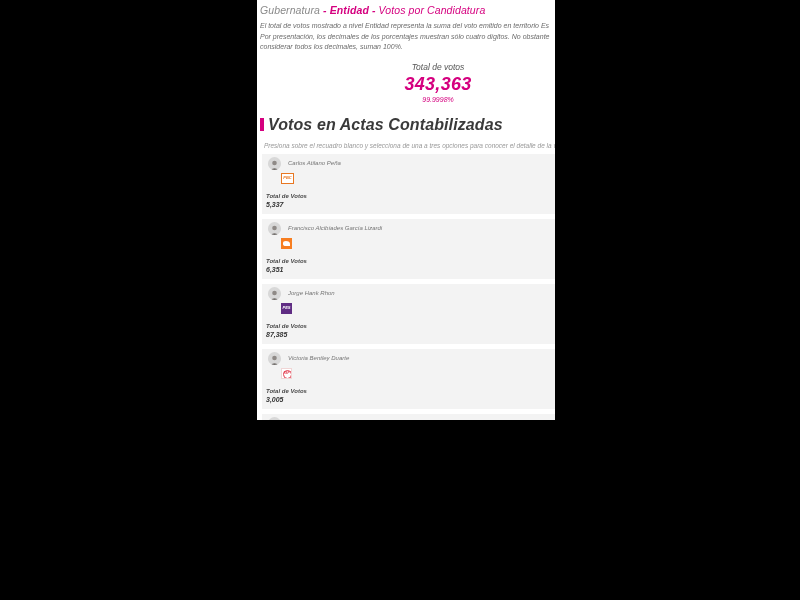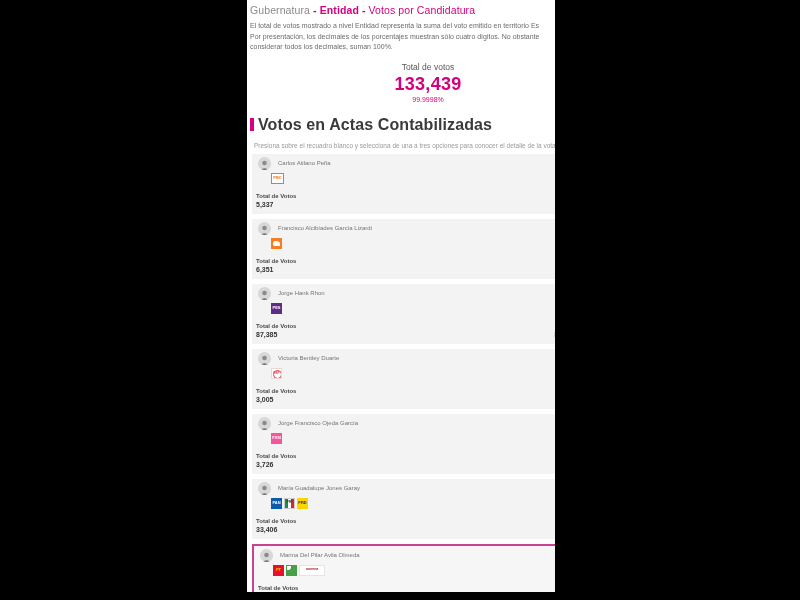--- a/index.html
+++ b/index.html
@@ -1,19 +1,19 @@
 <!DOCTYPE html>
 <html><head>
 <meta charset="utf-8">
 <style>
   * { margin:0; padding:0; box-sizing:border-box; }
   html,body { background:#000; }
   body { font-family:"Liberation Sans","DejaVu Sans",sans-serif; }
   .stage { position:relative; width:800px; height:600px; background:#000; overflow:hidden; }
-  .panel { position:absolute; left:247px; top:0; width:356px; height:592px; background:#fff; overflow:hidden; }
+  .panel { position:absolute; left:257px; top:0; width:356px; height:420px; background:#fff; overflow:hidden;font-style:italic; }
   .content { padding:4px 0 0 3px; }
 
   .breadcrumb { font-size:10.5px; color:#8a8a8a; letter-spacing:.1px; }
   .breadcrumb .sep { color:#d5007f; font-weight:bold; }
   .breadcrumb .lvl { color:#d5007f; font-weight:bold; }
   .breadcrumb .view { color:#d5007f; }
 
   .state-name { margin-top:4px; font-size:10.5px; font-weight:bold; color:#3f3f3f; }
 
   .desc { margin-top:5px; font-size:7px; line-height:10.5px; color:#6b6b6b; white-space:nowrap; }
@@ -70,21 +70,21 @@
 
 
       <div class="desc">
         <div>El total de votos mostrado a nivel Entidad representa la suma del voto emitido en territorio Es</div>
         <div>Por presentación, los decimales de los porcentajes muestran sólo cuatro dígitos. No obstante</div>
         <div>considerar todos los decimales, suman 100%.</div>
       </div>
 
       <div class="totals">
         <div class="t-label">Total de votos</div>
-        <div class="t-value">133,439</div>
+        <div class="t-value">343,363</div>
         <div class="t-pct">99.9998%</div>
       </div>
 
       <div class="section-header">
         <div class="section-bar"></div>
         <div class="section-title">Votos en Actas Contabilizadas</div>
       </div>
 
       <div class="hint">Presiona sobre el recuadro blanco y selecciona de una a tres opciones para conocer el detalle de la votación.</div>
 

